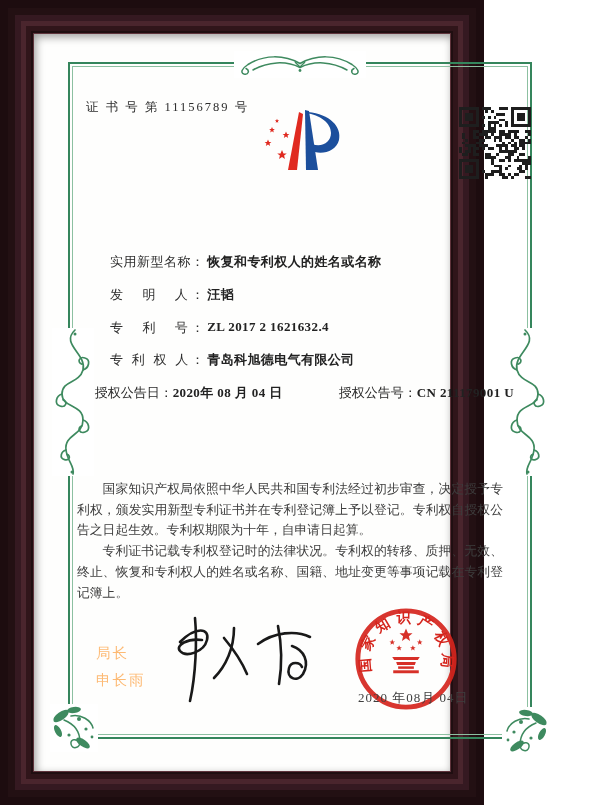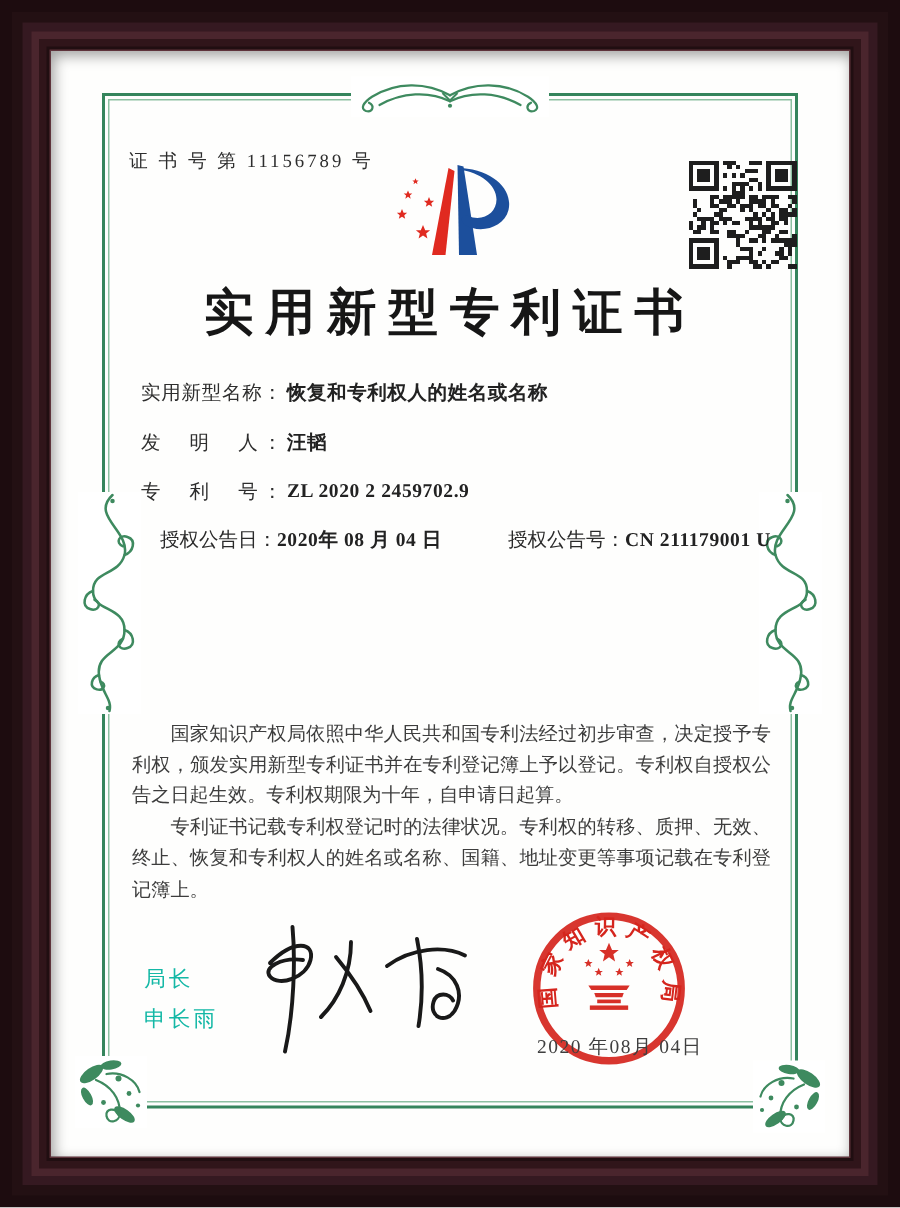--- a/index.html
+++ b/index.html
@@ -1,44 +1,44 @@
 <!DOCTYPE html>
 <html><head>
 <meta charset="utf-8">
 <style>
   html,body{margin:0;padding:0;}
   body{width:600px;height:805px;overflow:hidden;font-family:"Liberation Serif","DejaVu Serif",serif;}
-  .page{position:relative;width:600px;height:805px;background:#1d0c0f;}
+  .page{position:relative;width:484px;height:805px;background:#1d0c0f;}
   .paper{position:absolute;left:34px;top:34px;right:34px;bottom:34px;background:#fefefd;
     box-shadow:0 0 0 1px #5e333b,0 0 0 3px #200e11,0 0 0 8px #30151a,0 0 0 13px #4a252d,
       0 0 0 19px #351921,0 0 0 26px #231013,inset 2px 3px 9px rgba(0,0,0,.38);}
   .green-border{position:absolute;left:68px;top:62px;width:464px;height:677px;border:2.5px solid #35855c;box-sizing:border-box;}
   .green-inner{position:absolute;inset:2px;border:1px solid #8cc0a1;}
   .orn{position:absolute;background:#ffffff;}
   .orn svg{display:block;width:100%;height:100%;}
   .orn-top{left:234px;top:51px;width:132px;height:27px;}
   .orn-left{left:52px;top:328px;width:42px;height:148px;}
   .orn-right{left:506px;top:328px;width:42px;height:148px;}
   .orn-bl{left:50px;top:704px;width:48px;height:48px;}
   .orn-br{left:502px;top:707px;width:48px;height:48px;}
   .cert-no{position:absolute;left:86px;top:99px;font-size:12.5px;letter-spacing:2px;color:#2d2d2d;}
   .logo{position:absolute;left:252px;top:94px;width:100px;height:84px;}
   .qr{position:absolute;left:459px;top:107px;width:72px;height:72px;}
   .title{position:absolute;left:0;right:0;top:186px;text-align:center;font-size:33px;font-weight:bold;
     letter-spacing:8px;color:#161616;}
   .fields{position:absolute;left:94px;top:253px;width:420px;font-size:13px;color:#2a2a2a;}
   .row{height:20px;margin-bottom:12.8px;white-space:nowrap;}
-  .lbl{display:inline-block;width:94px;text-align:justify;text-align-last:justify;vertical-align:top;color:#2e2e2e;}
+  .lbl{display:inline-block;width:94px;text-align:justify;text-align-last:justify;vertical-align:top;color:#2e2e2e;margin-left:16px;}
   .val{font-weight:700;letter-spacing:.4px;color:#222;}
   .grant-row{display:flex;height:20px;white-space:nowrap;justify-content:flex-end;}
-  .grant-pair2{margin-left:44px;}
-  .paras{position:absolute;left:88px;top:479px;width:426px;font-size:12.8px;line-height:1.62;
+  .grant-pair2{margin-left:56px;}
+  .paras{position:absolute;left:77px;top:479px;width:426px;font-size:12.8px;line-height:1.62;
     text-align:justify;color:#3d3d3d;}
   .paras p{margin:0;text-indent:2em;}
-  .director{position:absolute;left:96px;top:640px;font-size:14.5px;color:#14b8a6;line-height:1.85;letter-spacing:2px;}
+  .director{position:absolute;left:96px;top:640px;font-size:14.5px;color:#fdba74;line-height:1.85;letter-spacing:2px;}
   .signature{position:absolute;left:150px;top:604px;width:178px;height:108px;}
   .seal{position:absolute;left:349px;top:601px;width:114px;height:116px;}
   .seal-date{position:absolute;left:358px;top:689px;font-size:13px;font-weight:400;color:#3f3f3f;letter-spacing:1px;}
   svg{overflow:visible;}
 </style>
 </head>
 <body>
 
 <div class="page">
   <div class="paper"></div>
@@ -433,34 +433,37 @@
       <rect x="5" y="24" width="1" height="1" fill="#1e1e1e"></rect>
       <rect x="6" y="24" width="1" height="1" fill="#1e1e1e"></rect>
       <rect x="9" y="24" width="1" height="1" fill="#1e1e1e"></rect>
       <rect x="15" y="24" width="1" height="1" fill="#1e1e1e"></rect>
       <rect x="16" y="24" width="1" height="1" fill="#1e1e1e"></rect>
       <rect x="18" y="24" width="1" height="1" fill="#1e1e1e"></rect>
       <rect x="23" y="24" width="1" height="1" fill="#1e1e1e"></rect>
       <rect x="24" y="24" width="1" height="1" fill="#1e1e1e"></rect>
     </svg>
 
-  <div class="title">实用新型专利证书</div>
 
   <div class="fields">
     <div class="row">
       <span class="lbl">实用新型名称：</span>
       <span class="val">恢复和专利权人的姓名或名称</span>
     </div>
     <div class="row">
       <span class="lbl">发　明　人：</span>
       <span class="val">汪韬</span>
     </div>
     <div class="row">
       <span class="lbl">专　利　号：</span>
-      <span class="val">ZL 2020 2 2459702.9</span>
+      <span class="val">ZL 2017 2 1621632.4</span>
+    </div>
+    <div class="row">
+      <span class="lbl">专 利 权 人：</span>
+      <span class="val">青岛科旭德电气有限公司</span>
     </div>
     <div class="grant-row">
       <span>
         <span>授权公告日：</span><span class="val">2020年 08 月 04 日</span>
       </span>
       <span class="grant-pair2">
         <span>授权公告号：</span><span class="val">CN 211179001 U</span>
       </span>
     </div>
   </div>

